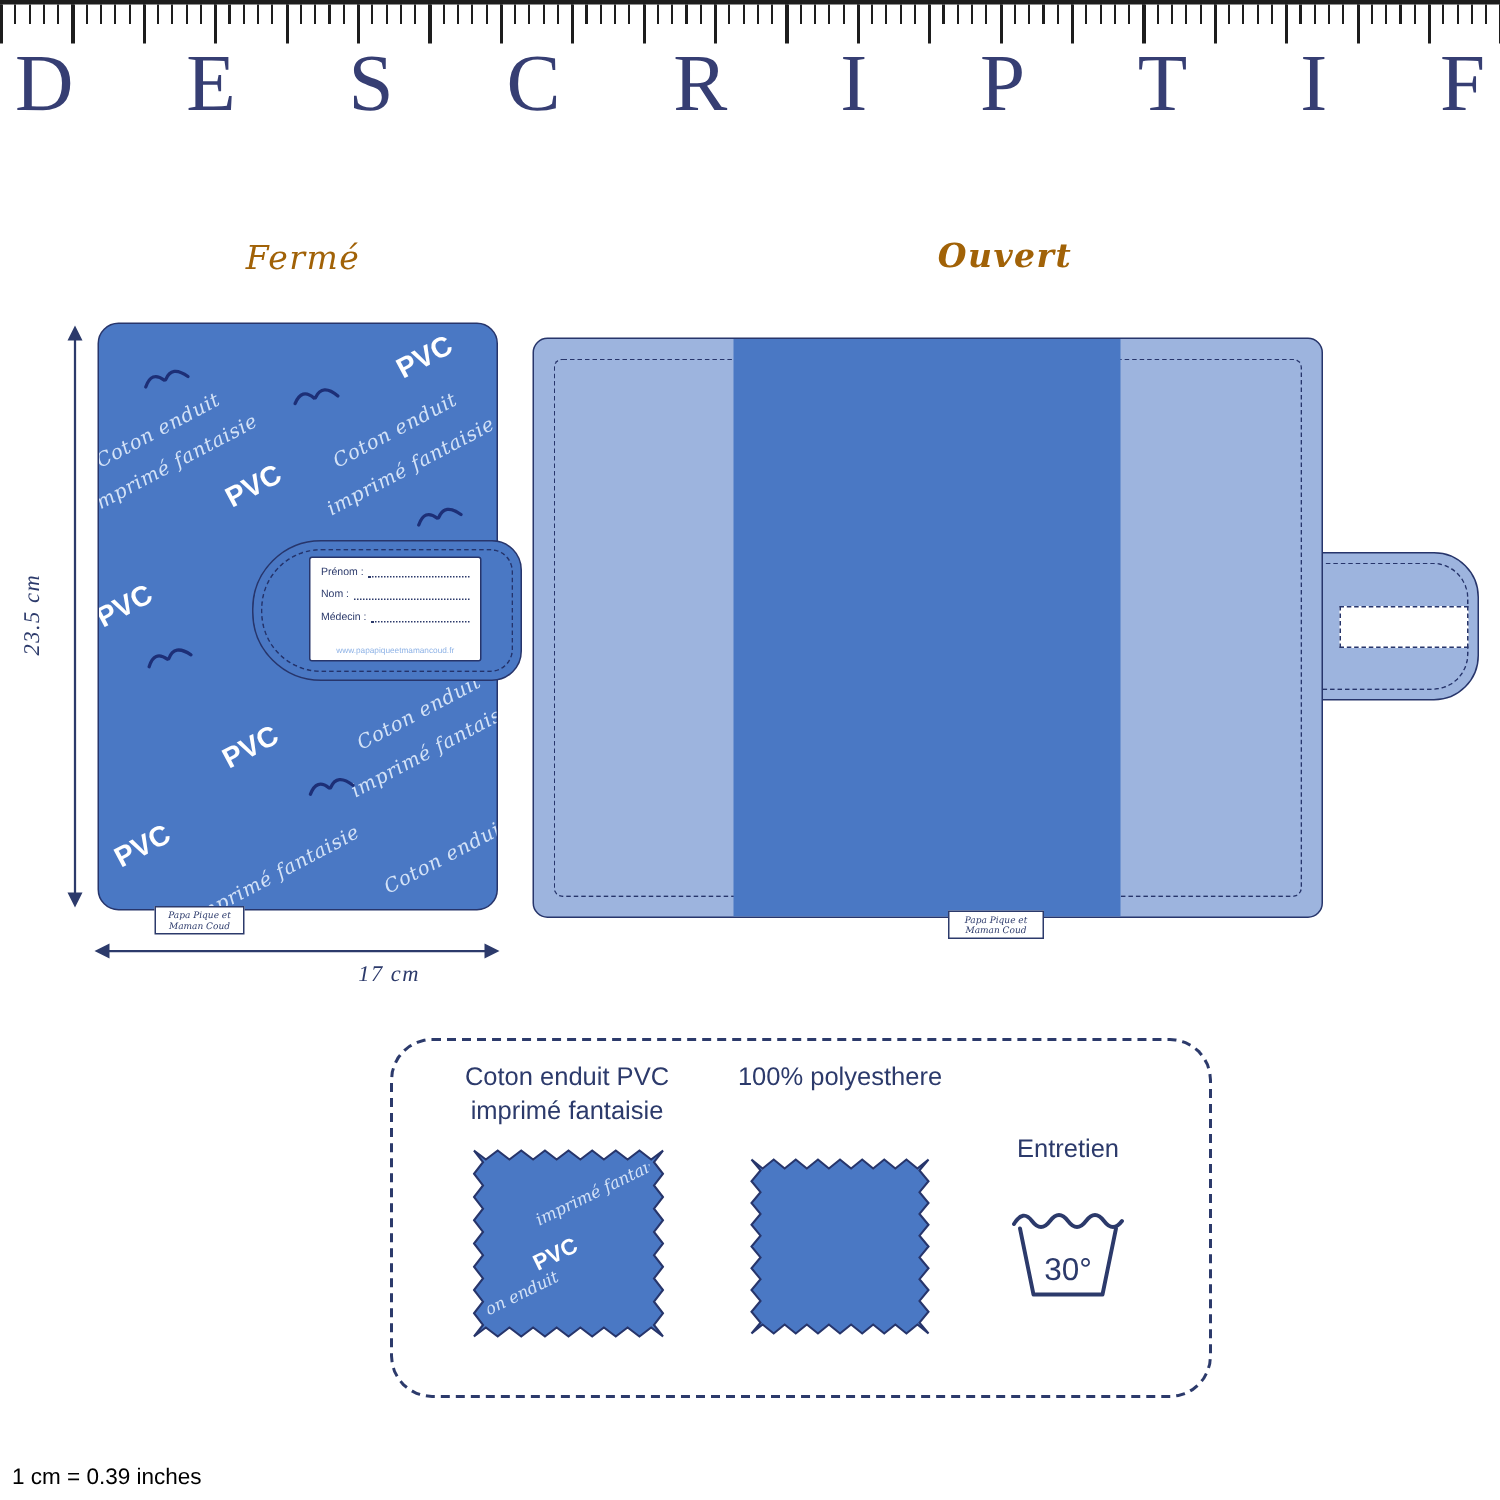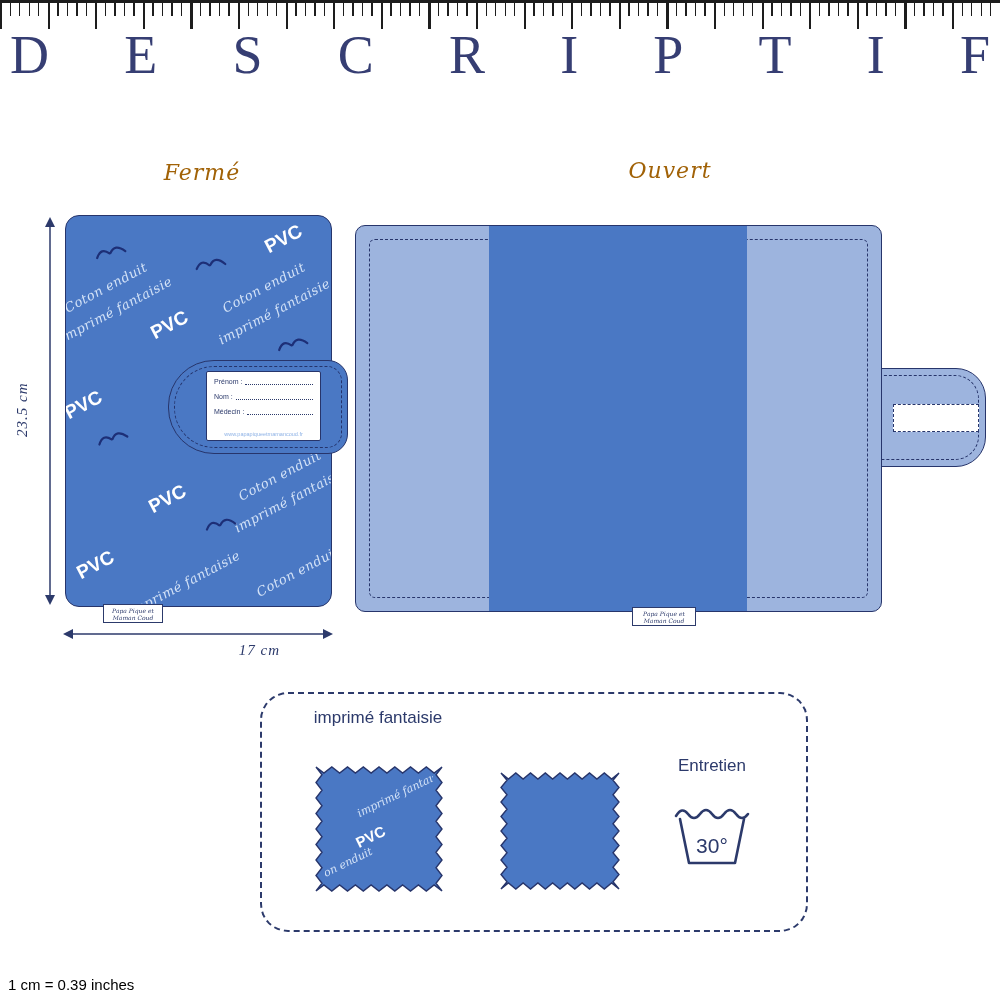--- a/index.html
+++ b/index.html
@@ -15,21 +15,21 @@
 
   
   .title{position:absolute;left:0;top:28px;width:1000px;margin:0;padding:0 10px;box-sizing:border-box;
     display:flex;justify-content:space-between;
     font-family:"Liberation Serif",serif;font-weight:500;font-size:54px;line-height:1;color:#363e73;}
 
   
   .view-label{position:absolute;width:140px;text-align:center;
     font:italic 22px "DejaVu Serif",serif;color:#a16207;letter-spacing:1px;}
   .closed-label{left:132px;top:160px;}
-  .open-label{left:600px;top:158px;}
+  .open-label{left:600px;top:158px;font-weight:bold;}
 
   
   .cover-closed{position:absolute;left:65px;top:215px;width:265px;height:390px;
     background:#4a78c4;border:1.5px solid #27356b;border-radius:14px;overflow:hidden;}
   .p-s{position:absolute;font:italic 13px "DejaVu Serif",serif;color:#d3e2f7;white-space:nowrap;letter-spacing:.5px;}
   .p-p{position:absolute;font-weight:bold;font-size:19px;color:#fff;white-space:nowrap;
        font-family:"Liberation Sans",sans-serif;}
   .bird{position:absolute;}
 
   
@@ -183,23 +183,25 @@
   <div class="tab-open">
     <div class="tab-window"></div>
   </div>
   <div class="cover-open">
     <div class="center-panel"></div>
   </div>
   <div class="tag tag-open">Papa Pique et Maman Coud</div>
 
   <div class="info-box"></div>
   <div class="h-col h-col1">
+    <div>Coton enduit PVC</div>
     <div>imprimé fantaisie</div>
   </div>
   <div class="h-col h-col2">
+    <div>100% polyesthere</div>
   </div>
   <div class="h-col h-col3">Entretien</div>
 
   <div class="swatch swatch1">
     <svg width="128" height="126" viewBox="0 0 128 126">
       <polygon transform="translate(1,1)" fill="#4a78c4" stroke="#27356b" stroke-width="1.4" points="0,0 7.9,6 15.8,0 23.6,6 31.5,0 39.4,6 47.3,0 55.1,6 63,0 70.9,6 78.8,0 86.6,6 94.5,0 102.4,6 110.3,0 118.1,6 126,0 120,7.8 126,15.5 120,23.3 126,31 120,38.8 126,46.5 120,54.3 126,62 120,69.8 126,77.5 120,85.3 126,93 120,100.8 126,108.5 120,116.3 126,124 118.1,118 110.3,124 102.4,118 94.5,124 86.6,118 78.8,124 70.9,118 63,124 55.1,118 47.3,124 39.4,118 31.5,124 23.6,118 15.8,124 7.9,118 0,124 6,116.3 0,108.5 6,100.8 0,93 6,85.3 0,77.5 6,69.8 0,62 6,54.3 0,46.5 6,38.8 0,31 6,23.3 0,15.5 6,7.8"></polygon>
     </svg>
     <div class="swatch-overlay">
       <span class="sw-s" style="left:28px;top:10px;transform:rotate(-26deg)">imprimé fantaisie</span>
       <span class="sw-p" style="left:30px;top:52px;transform:rotate(-26deg)">PVC</span>

